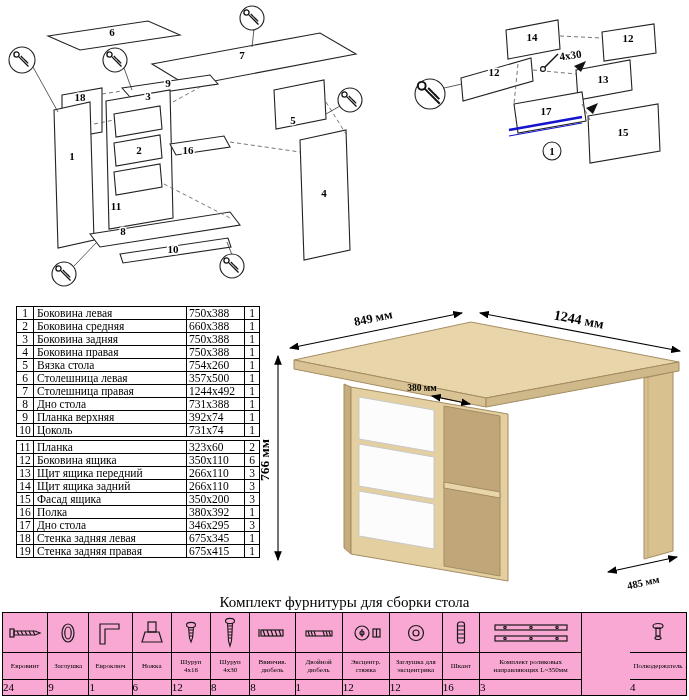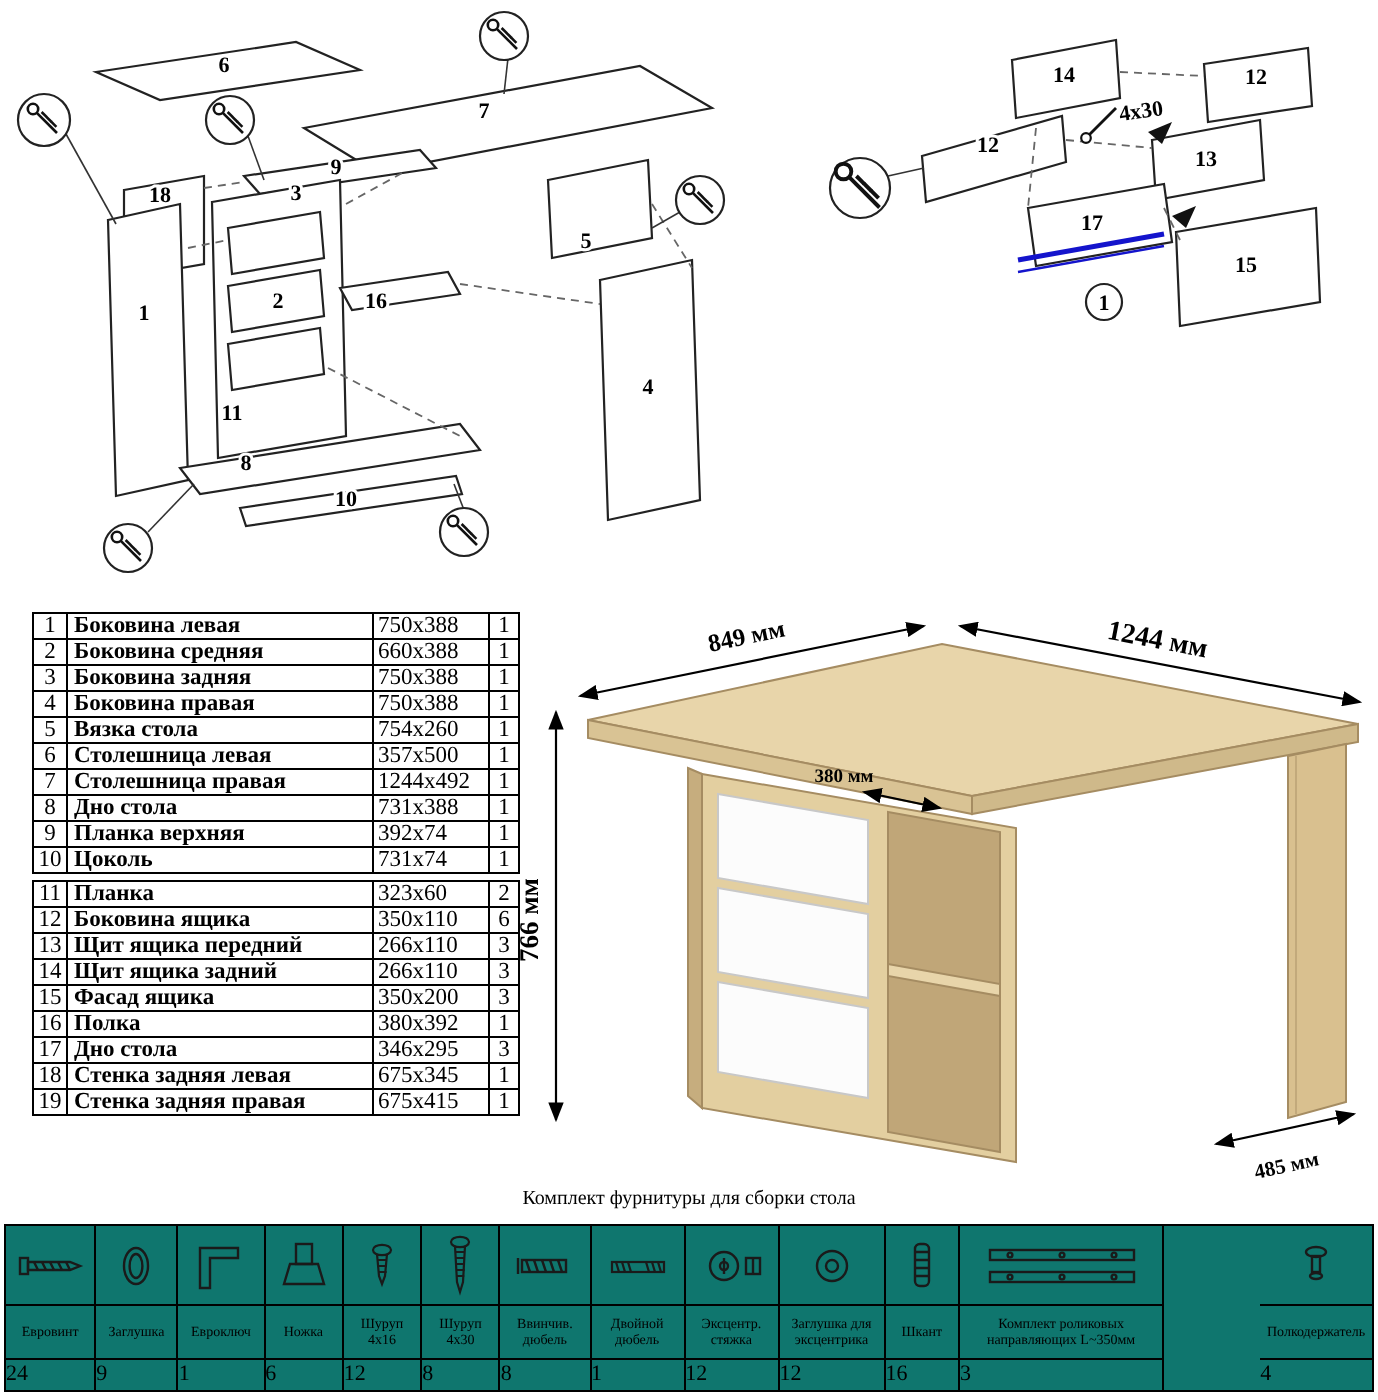--- a/index.html
+++ b/index.html
@@ -8,26 +8,26 @@
   .page { position:relative; width:689px; height:700px; background:#fff; overflow:hidden; }
 
   .diag-left  { position:absolute; left:2px;   top:2px; }
   .diag-right { position:absolute; left:406px; top:8px; }
   .desk-svg   { position:absolute; left:256px; top:298px; }
 
   .tables { position:absolute; left:16px; top:306px; }
   .parts { border-collapse:collapse; font-size:11.5px; margin-bottom:3px; }
   .parts td { border:1px solid #000; height:13px; line-height:12px; padding:0 3px; white-space:nowrap; }
   .parts .c-num  { width:17px;  text-align:center; padding:0; }
-  .parts .c-name { width:153px;font-weight:bold; }
+  .parts .c-name { width:153px; }
   .parts .c-size { width:58px;  padding:0 2px;font-family:Liberation Serif, serif; }
   .parts .c-qty  { width:15px;  text-align:center; padding:0; }
 
-  .hw-title { position:absolute; left:0; top:594px; width:100%; text-align:center; font-size:10px; }
-  .hw-table { position:absolute; left:2px; top:612px; width:685px; height:84px; display:flex; border:1px solid #000; background:#0f766e; }
+  .hw-title { position:absolute; left:0; top:594px; width:100%; text-align:center; font-size:15px; }
+  .hw-table { position:absolute; left:2px; top:612px; width:685px; height:84px; display:flex; border:1px solid #000; background:#f9a8d4; }
   .hw-col { display:flex; flex-direction:column; border-right:1px solid #000; }
   .hw-col:last-child { border-right:0;margin-left:48px; }
   .hw-icon { height:40px; border-bottom:1px solid #000; display:flex; align-items:center; justify-content:center; }
   .hw-name { flex:1; font-size:7px; line-height:1.15; text-align:center; display:flex; align-items:center; justify-content:center; padding:1px; border-bottom:1px solid #000; }
   .hw-qty  { height:15px; font-size:11px; line-height:14px; }
 
   svg text { font-family:"Liberation Serif", serif; }
   .callout { font-size:11px; font-weight:bold; text-anchor:middle; fill:#000; paint-order:stroke; stroke:#fff; stroke-width:3px; }
   .dim { font-weight:bold; text-anchor:middle; fill:#000; }
 </style>

